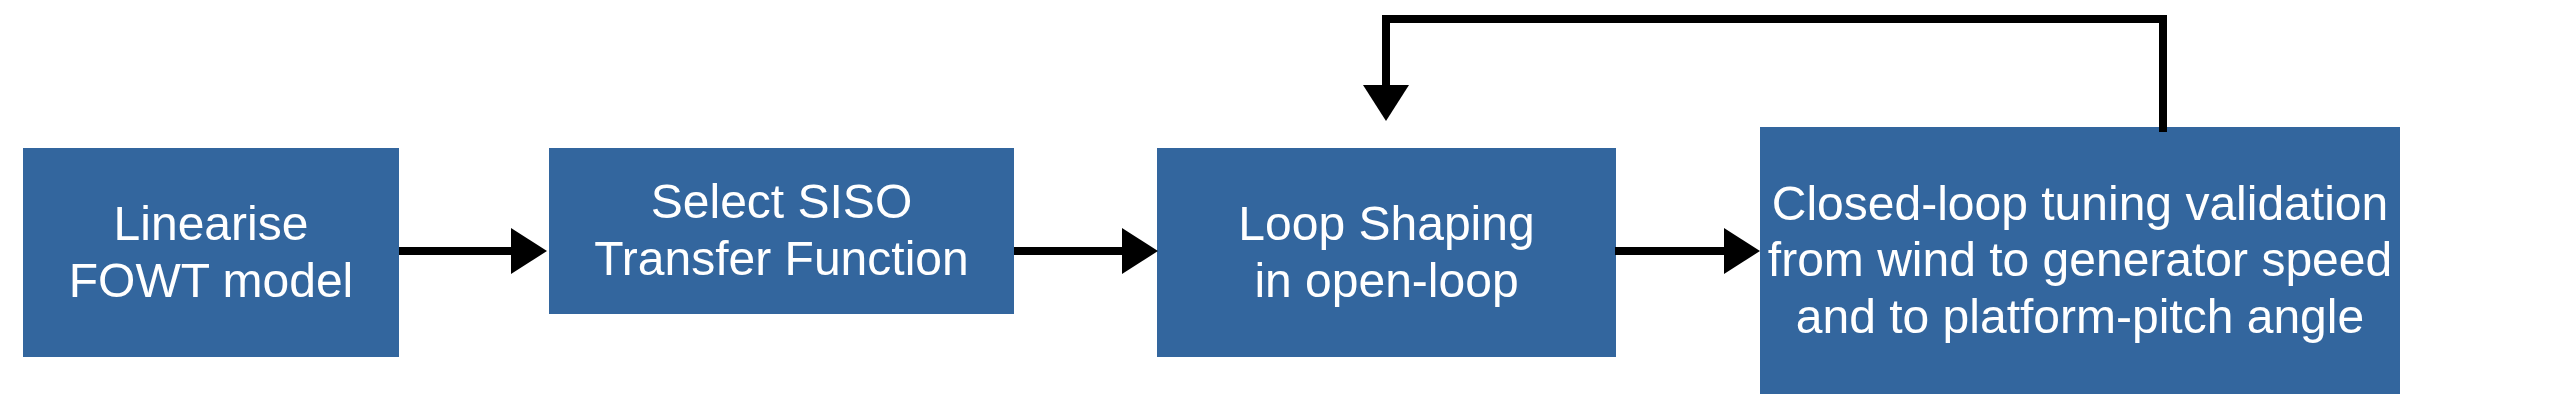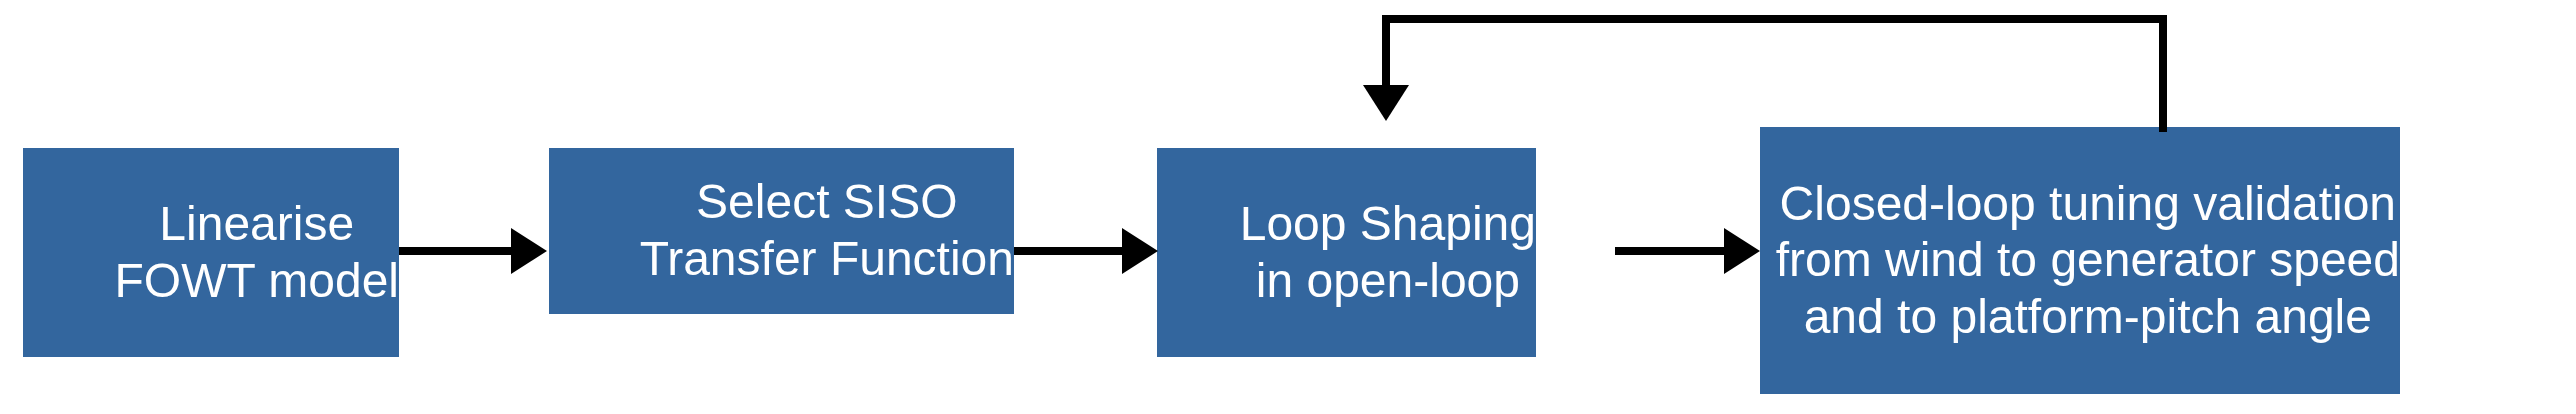--- a/index.html
+++ b/index.html
@@ -18,21 +18,21 @@
     width: 2576px;
     height: 415px;
   }
   .box {
     position: absolute;
     background: #336699;
     background: #33669e;
     color: #ffffff;
     display: flex;
     align-items: center;
-    justify-content: flex-end;
+    justify-content: center;
     text-align: center;
     box-sizing: border-box;
     line-height: 1.18;
     white-space: pre-line;
   }
   #box-linearise {
     left: 23px;
     top: 148px;
     width: 376px;
     height: 209px;
@@ -41,21 +41,21 @@
   #box-siso {
     left: 549px;
     top: 148px;
     width: 465px;
     height: 166px;
     font-size: 48px;
   }
   #box-loopshaping {
     left: 1157px;
     top: 148px;
-    width: 379px;
+    width: 459px;
     height: 209px;
     font-size: 48px;
   }
   #box-validation {
     left: 1760px;
     top: 127px;
     width: 640px;
     height: 267px;
     font-size: 48px;
   }

